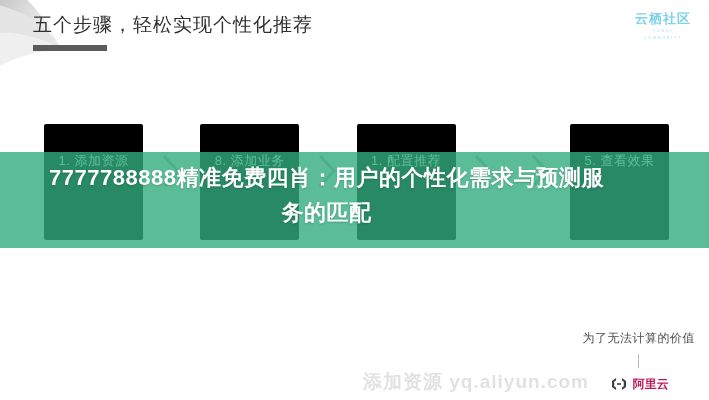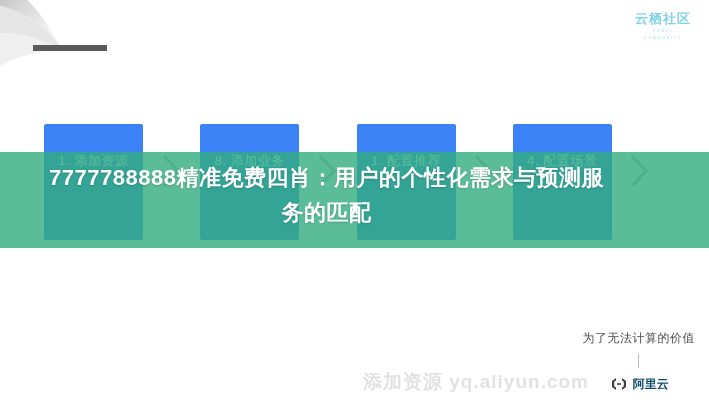--- a/index.html
+++ b/index.html
@@ -84,21 +84,21 @@
     top: 124px;
     width: 625px;
     height: 116px;
     display: flex;
     align-items: stretch;
   }
   .step-card {
     position: relative;
     width: 99px;
     flex: 0 0 99px;
-    background: #3b82f6;
+    background: #000000;
     border-radius: 2px;
     display: flex;
     align-items: flex-start;
     justify-content: center;
   }
   .step-label {
     margin-top: 28px;
     font-size: 13px;
     line-height: 18px;
     color: #ffffff;
@@ -168,21 +168,21 @@
     align-items: center;
     gap: 4px;
   }
   .footer-brand-mark {
     width: 20px;
     height: 14px;
   }
   .footer-brand-name {
     font-size: 12px;
     line-height: 16px;
-    color: #0c4a6e;
+    color: #be185d;
     font-weight: 700;
     white-space: nowrap;
     text-align: center;
   }
 
   
   .watermark {
     position: absolute;
     right: 120px;
     bottom: 6px;
@@ -207,20 +207,21 @@
         <stop offset="0%" stop-color="#9a9a9a"></stop>
         <stop offset="45%" stop-color="#c9c9c9"></stop>
         <stop offset="100%" stop-color="#f4f4f4"></stop>
       </linearGradient>
     </defs>
     <path d="M0,0 C55,10 78,45 96,80 C80,52 48,34 0,30 Z" fill="url(#swooshGrad)"></path>
     <path d="M0,30 C48,34 80,52 96,80 C66,62 34,60 0,66 Z" fill="#dcdcdc" opacity="0.75"></path>
     <path d="M0,66 C34,60 66,62 96,80 C60,80 26,96 0,120 Z" fill="#ededed" opacity="0.9"></path>
   </svg>
 
+  <div class="slide-title">五个步骤，轻松实现个性化推荐</div>
   <div class="title-underline"></div>
 
   <div class="brand-logo">
     <div class="brand-logo-main">云栖社区</div>
     <div class="brand-logo-sub">YUNQI COMMUNITY</div>
   </div>
 
   <div class="steps">
 
     <div class="step-card">
@@ -243,29 +244,29 @@
 
     <div class="step-card">
       <div class="step-label">1. 配置推荐</div>
     </div>
     <div class="step-arrow">
       <svg width="22" height="34" viewBox="0 0 22 34">
         <path d="M3,2 L17,17 L3,32" fill="none" stroke="#bdbdbd" stroke-width="3"></path>
       </svg>
     </div>
 
-    <div class="step-card">
-      <div class="step-label">4. 配置场景</div>
-    </div>
-    <div class="step-arrow">
-      <svg width="22" height="34" viewBox="0 0 22 34">
-        <path d="M3,2 L17,17 L3,32" fill="none" stroke="#bdbdbd" stroke-width="3"></path>
-      </svg>
-    </div>
-
+    <div class="step-arrow">
+      <svg width="22" height="34" viewBox="0 0 22 34">
+        <path d="M3,2 L17,17 L3,32" fill="none" stroke="#bdbdbd" stroke-width="3"></path>
+      </svg>
+    </div>
+
+    <div class="step-card">
+      <div class="step-label">5. 查看效果</div>
+    </div>
 
   </div>
 
   <div class="green-band"></div>
   <div class="overlay-text">7777788888精准免费四肖：用户的个性化需求与预测服务的匹配</div>
 
   <div class="watermark">添加资源 yq.aliyun.com</div>
 
   <div class="footer">
     <div class="footer-slogan">为了无法计算的价值</div>

